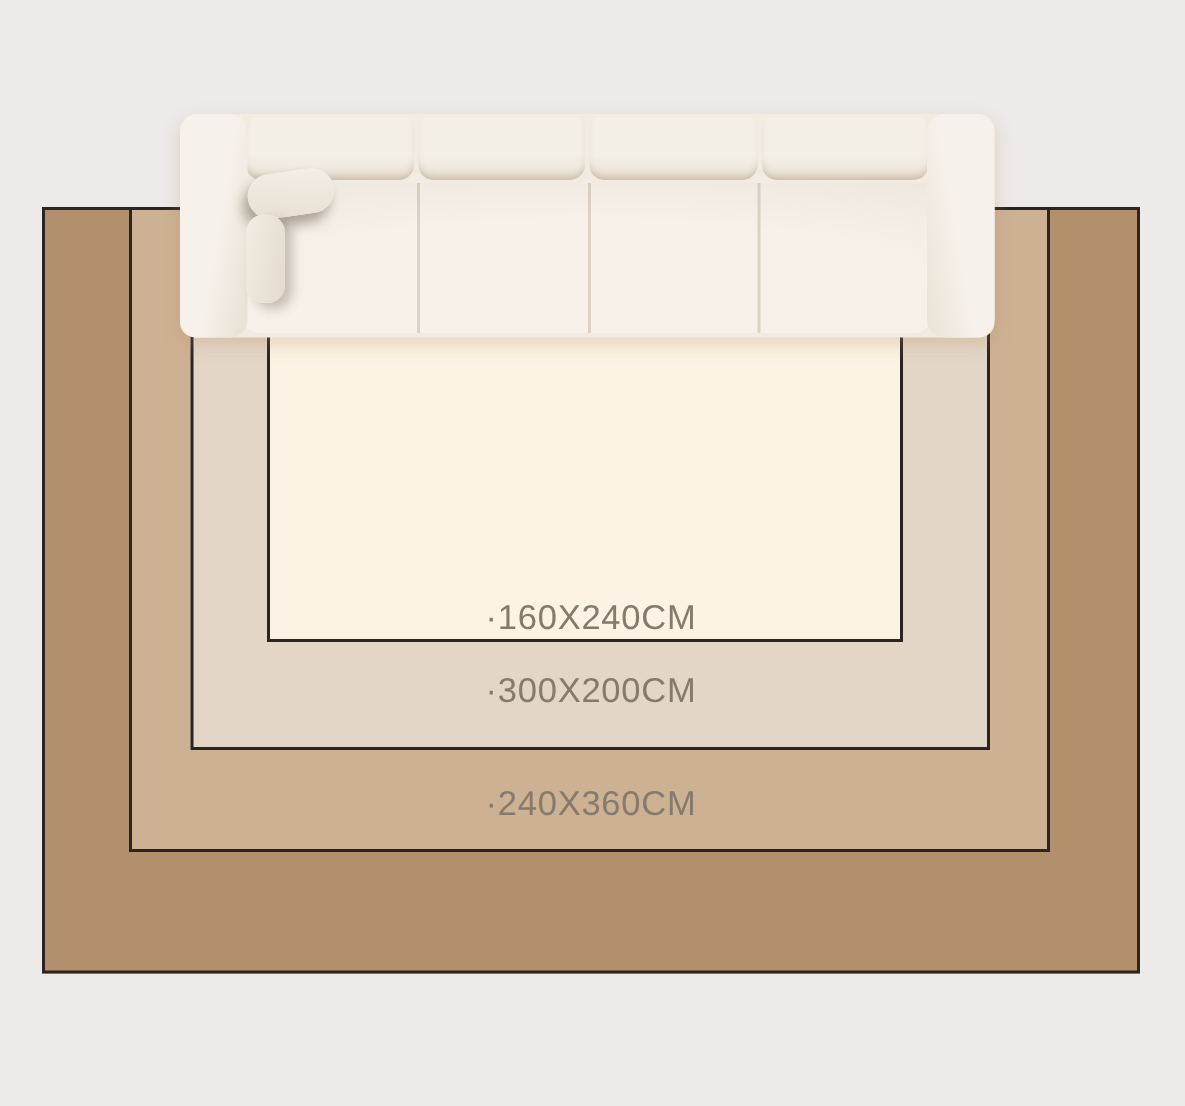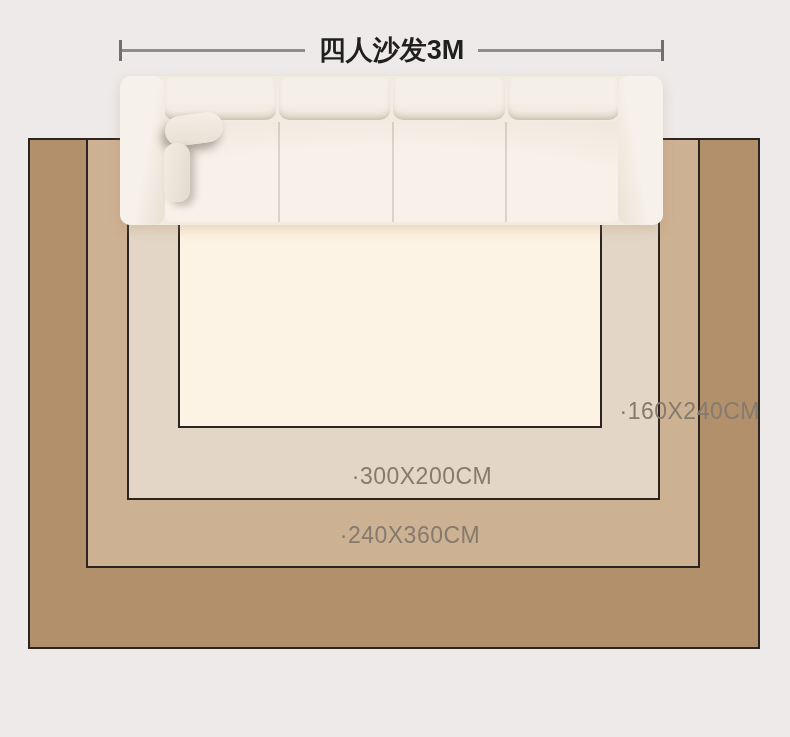--- a/index.html
+++ b/index.html
@@ -36,22 +36,22 @@
   .rug-label{
     position:absolute;
     left:28px;width:732px;
     text-align:center;
     font-size:23px;
     letter-spacing:0.5px;
     line-height:26px;
     white-space:nowrap;
   }
   .rl-0{top:596px;}
-  .rl-1{top:522px;padding-left:16px;}
-  .rl-2{top:463px;padding-left:28px;}
+  .rl-1{top:522px;}
+  .rl-2{top:447px;}
   .rl-3{top:398px;}
   
   .sofa{position:absolute;left:120px;top:76px;width:543px;height:149px;}
   .sofa-body{
     position:absolute;inset:0;
     border-radius:10px;
     box-shadow:0 5px 12px rgba(180,140,95,.28);
   }
   .sofa-arm{
     position:absolute;top:0;bottom:0;width:45px;
@@ -96,21 +96,21 @@
 </head>
 <body>
 
 <div class="stage" style="background: rgb(237, 234, 233);">
 
   <div class="rug rug-0" style="background: rgb(179, 144, 108); border-color: rgb(43, 36, 32);"></div>
   <div class="rug rug-1" style="background: rgb(205, 177, 147); border-color: rgb(43, 36, 32);"></div>
   <div class="rug rug-2" style="background: rgb(227, 214, 199); border-color: rgb(43, 36, 32);"></div>
   <div class="rug rug-3" style="background: rgb(253, 243, 228); border-color: rgb(43, 36, 32);"></div>
 
-  <div class="rug-label rl-3" style="color: rgb(133, 122, 110); text-align: right;">·160X240CM</div>
+  <div class="rug-label rl-3" style="color: rgb(133, 122, 110);">·160X240CM</div>
   <div class="rug-label rl-2" style="color: rgb(133, 122, 110);">·300X200CM</div>
   <div class="rug-label rl-1" style="color: rgb(133, 122, 110);">·240X360CM</div>
 
   <div class="sofa">
     <div class="sofa-body" style="background: rgb(241, 235, 226);"></div>
     <div class="sofa-back">
       <div class="back-cushion"></div>
       <div class="back-cushion"></div>
       <div class="back-cushion"></div>
       <div class="back-cushion"></div>
@@ -119,21 +119,14 @@
       <div class="seat-seam seam-1"></div>
       <div class="seat-seam seam-2"></div>
       <div class="seat-seam seam-3"></div>
     </div>
     <div class="sofa-arm arm-left"></div>
     <div class="sofa-arm arm-right"></div>
     <div class="pillow-top"></div>
     <div class="pillow-lumbar"></div>
   </div>
 
-  <div class="dim">
-    <div class="dim-tick" style="background: rgb(111, 111, 111);"></div>
-    <div class="dim-line" style="background: rgb(141, 141, 141);"></div>
-    <div class="dim-label" style="color: rgb(31, 31, 31);">四人沙发3M</div>
-    <div class="dim-line" style="background: rgb(141, 141, 141);"></div>
-    <div class="dim-tick" style="background: rgb(111, 111, 111);"></div>
-  </div>
 
 </div>
 
 </body></html>

